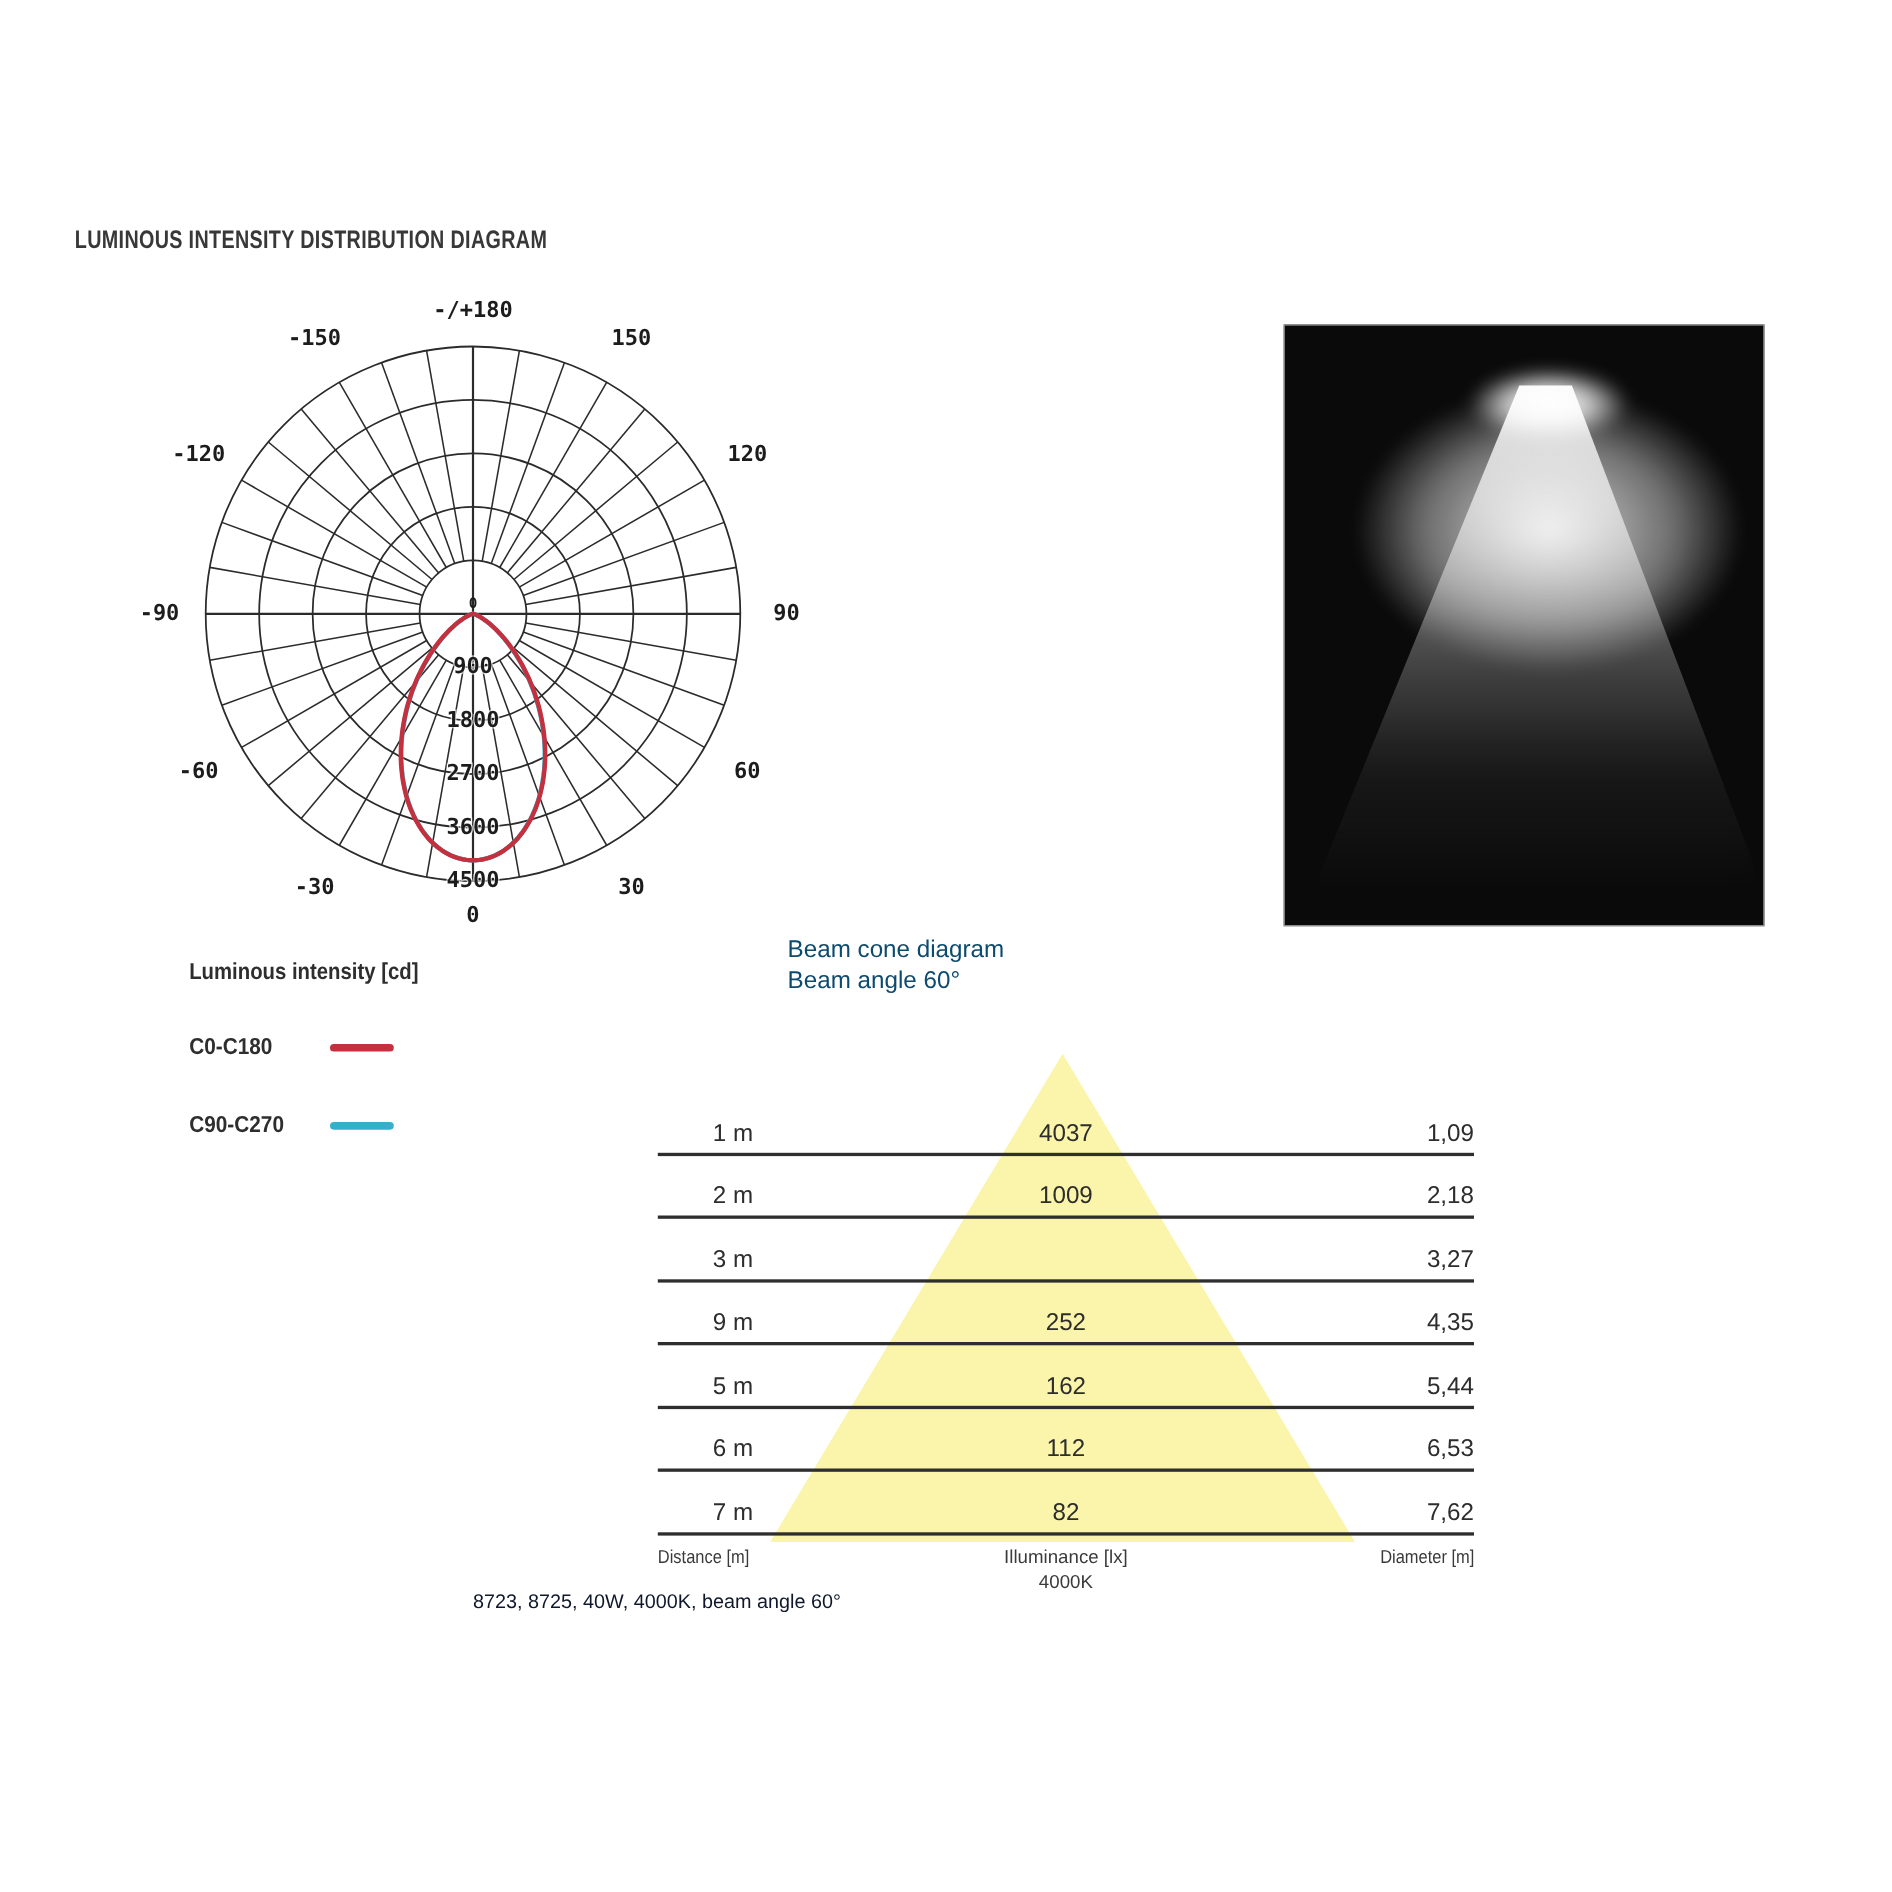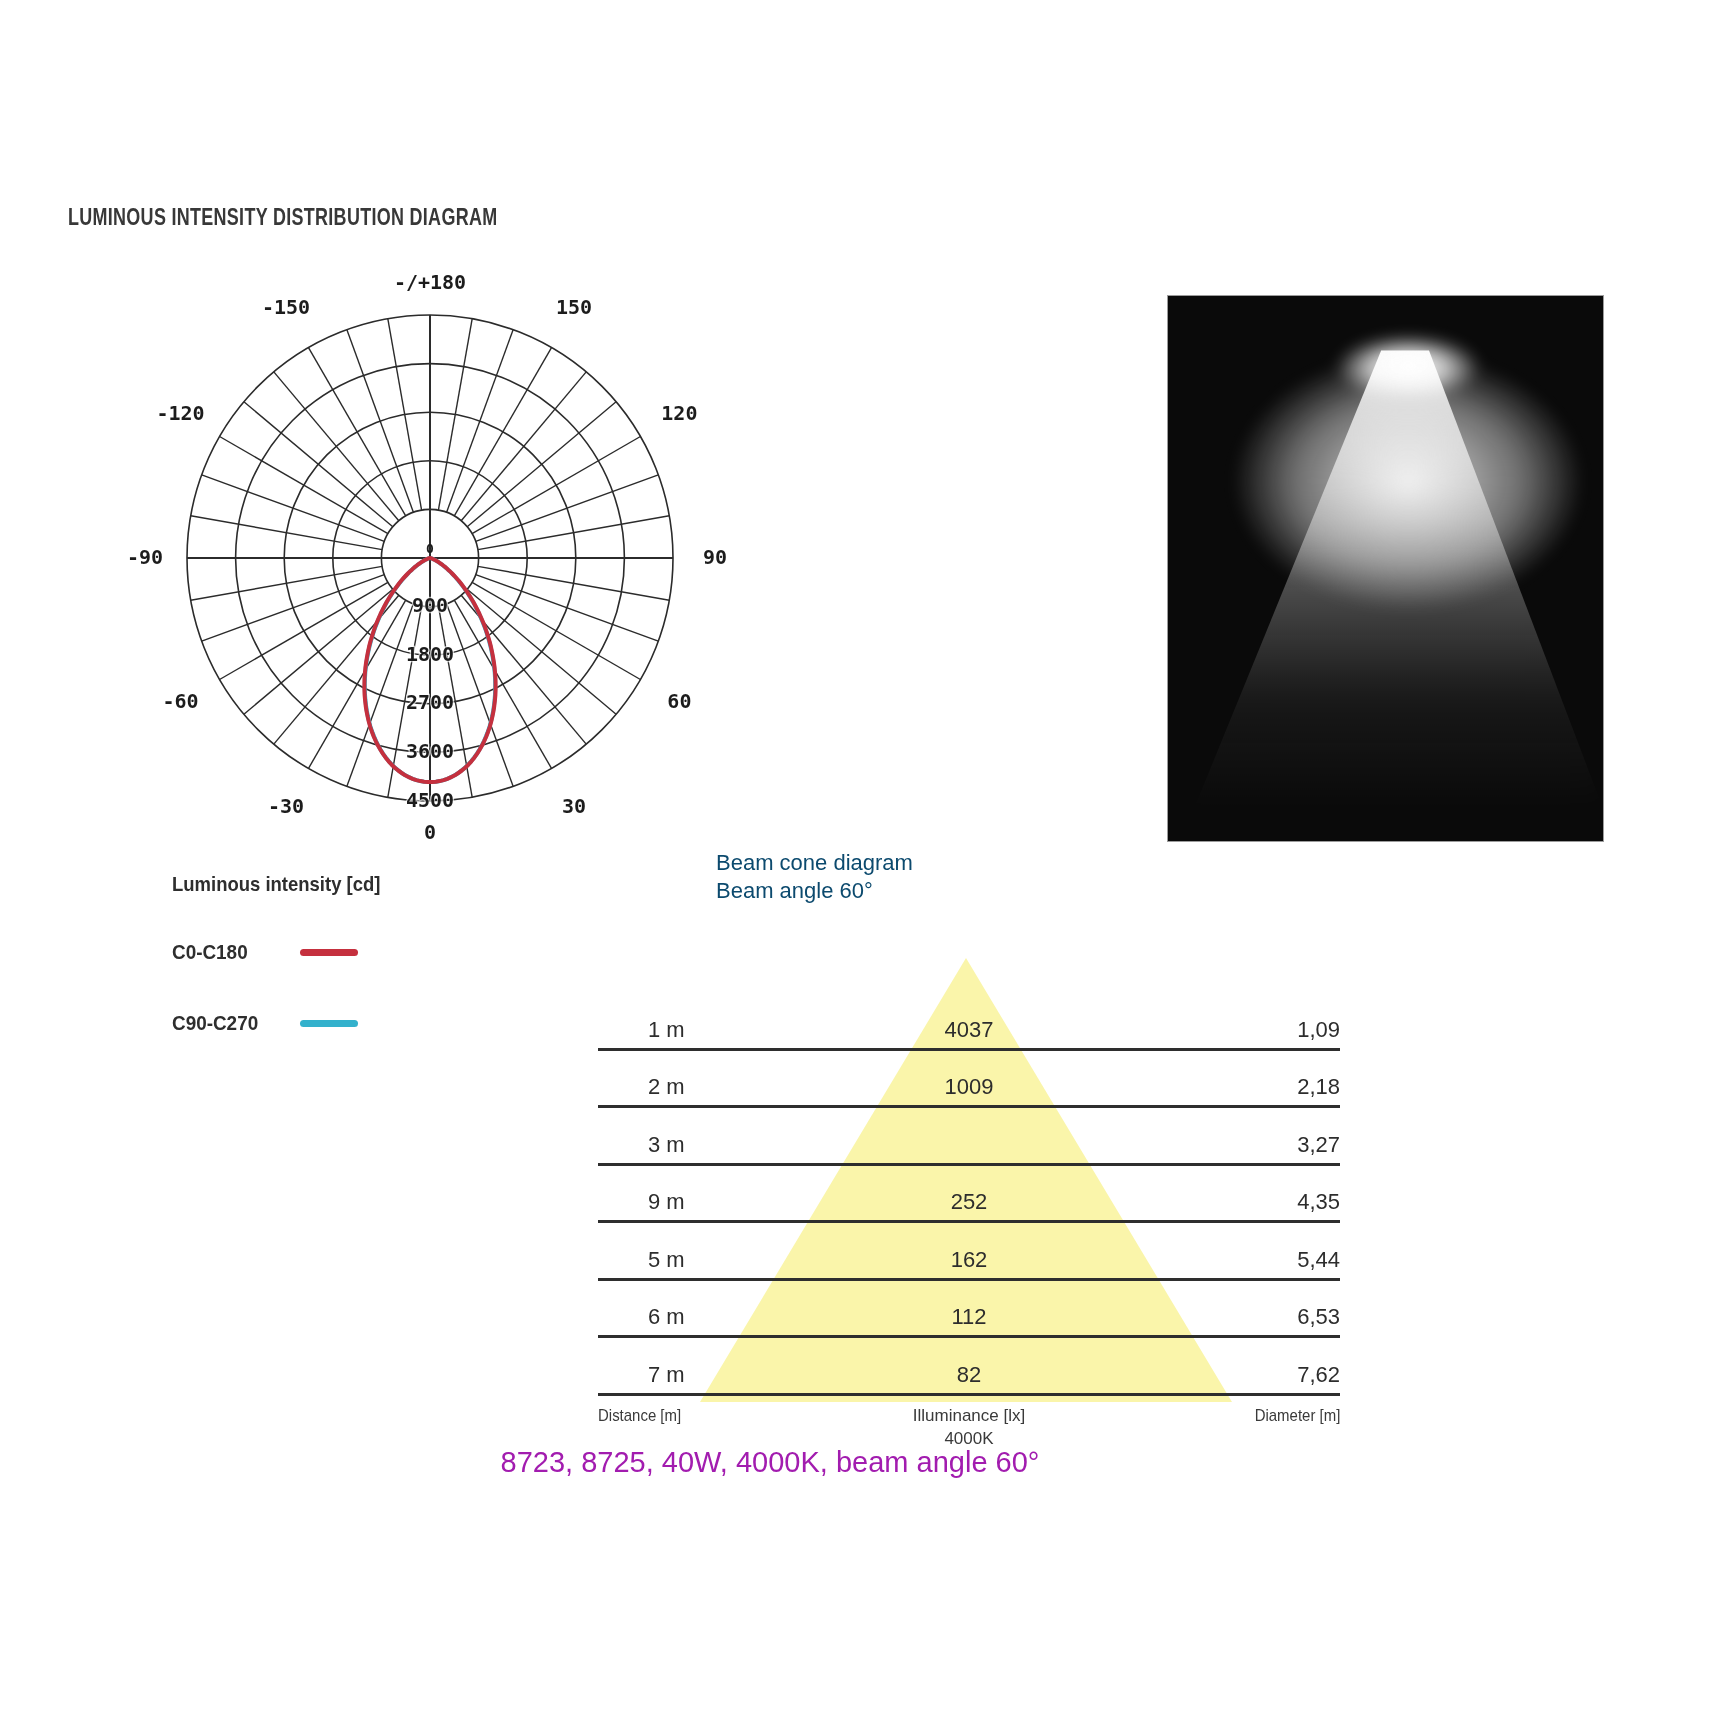--- a/index.html
+++ b/index.html
@@ -70,22 +70,22 @@
   .cone-row .cr-dia{position:absolute;right:0;bottom:5px;}
   .cone-footer{
     font-size:17px;color:#3a3a3a;
   }
   #footer-distance{left:598px;top:1406px;transform:scaleX(0.88);transform-origin:left center;}
   #footer-illuminance{left:598px;top:1406px;width:742px;text-align:center;}
   #footer-cct{left:598px;top:1429px;width:742px;text-align:center;}
   #footer-diameter{right:380px;top:1406px;transform:scaleX(0.88);transform-origin:right center;}
   
   #caption{
-    left:430px;top:1446px;width:680px;text-align:center;
-    font-size:29px;color:#a21caf;
+    left:430px;top:1446px;width:680px;text-align:left;
+    font-size:18px;color:#0f172a;
   }
 </style>
 </head>
 <body>
 
 <div class="abs" id="doc-title">LUMINOUS INTENSITY DISTRIBUTION DIAGRAM</div>
 
 <svg class="abs" id="polar-svg" width="660" height="625" viewBox="0 0 660 625">
     <g>
       <circle cx="312" cy="300" r="48.6" fill="none" stroke="#2b2b2b" stroke-width="1.6"></circle>

